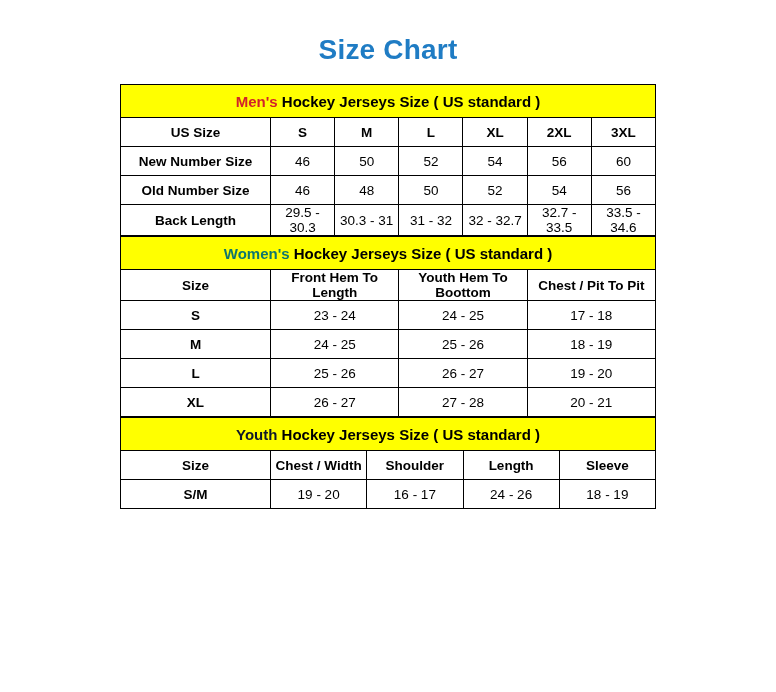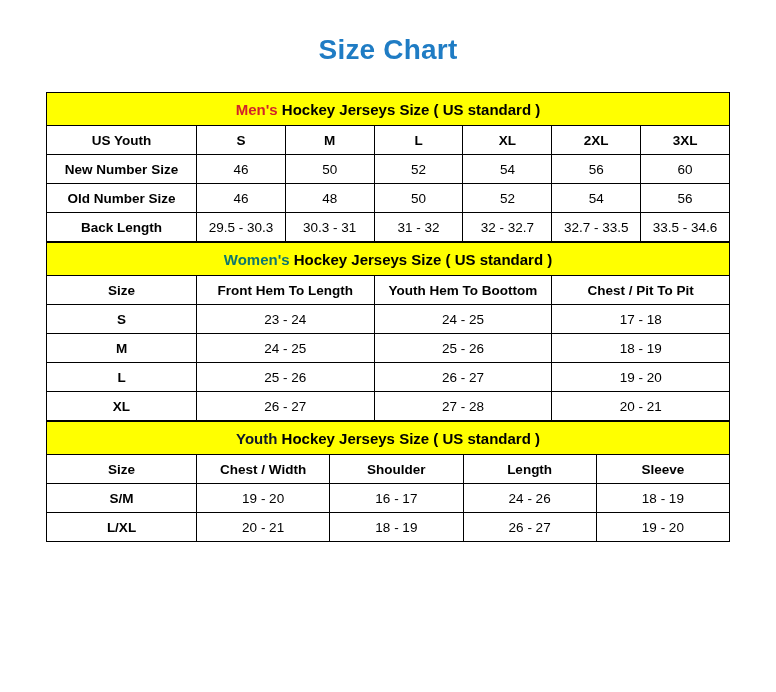--- a/index.html
+++ b/index.html
@@ -23,22 +23,22 @@
   .title {
     text-align: center;
     color: #1f7cc4;
     font-size: 28px;
     font-weight: bold;
     padding-top: 34px;
     padding-bottom: 0;
     letter-spacing: 0.2px;
   }
   .tables-wrap {
-    width: 684px;
-    margin: 26px auto 0 auto;
+    width: 536px;
+    margin: 18px auto 0 auto;
   }
   table {
     border-collapse: collapse;
     width: 100%;
     table-layout: fixed;
   }
   td, th {
     border: 1px solid #000000;
     text-align: center;
     font-size: 13.5px;
@@ -98,21 +98,21 @@
           <col>
           <col>
       </colgroup>
       <tbody>
         <tr class="section-head">
           <td colspan="7">
             <span class="accent-men">Men's</span><span> Hockey Jerseys Size ( US standard )</span>
           </td>
         </tr>
         <tr class="colhead">
-          <td class="rowlabel">US Youth</td>
+          <td class="rowlabel">US Size</td>
           <td>S</td>
           <td>M</td>
           <td>L</td>
           <td>XL</td>
           <td>2XL</td>
           <td>3XL</td>
         </tr>
         <tr>
           <td class="rowlabel">New Number Size</td>
           <td>46</td>
@@ -210,24 +210,17 @@
           <td>Length</td>
           <td>Sleeve</td>
         </tr>
         <tr>
           <td class="bold-cell">S/M</td>
           <td>19 - 20</td>
           <td>16 - 17</td>
           <td>24 - 26</td>
           <td>18 - 19</td>
         </tr>
-        <tr>
-          <td class="bold-cell">L/XL</td>
-          <td>20 - 21</td>
-          <td>18 - 19</td>
-          <td>26 - 27</td>
-          <td>19 - 20</td>
-        </tr>
       </tbody>
     </table>
 
   </div>
 </div>
 
 </body></html>

